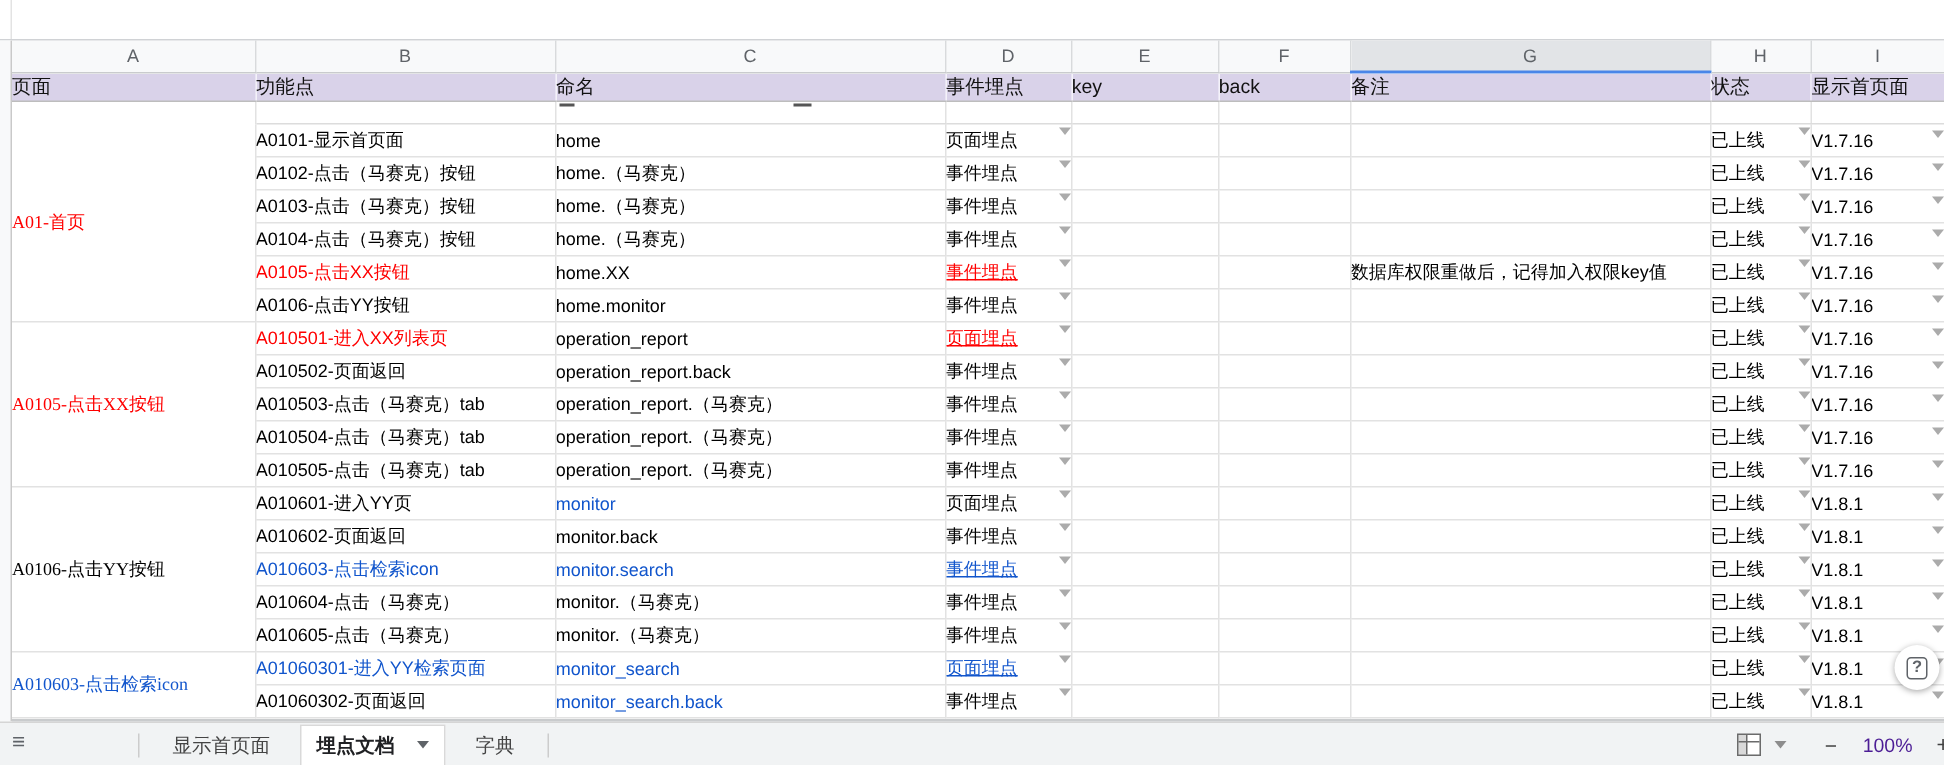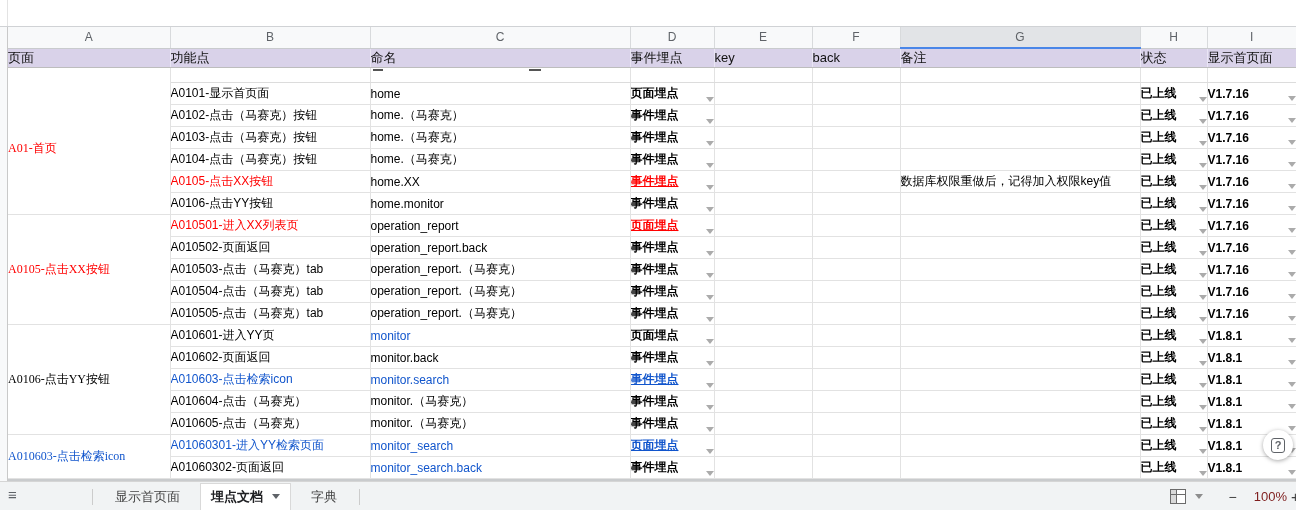--- a/index.html
+++ b/index.html
@@ -30,21 +30,21 @@
 
   td.c{height:22px;font-size:12px;border-right:1px solid #e2e2e2;border-bottom:1px solid #e2e2e2;
        padding:0 4px 0 6px;background:#fff;vertical-align:middle;}
   td.c.last,#grid th.last,td.field.last{border-right:none;}
   td.merged{vertical-align:middle;font-family:Liberation Serif, serif;}
 
   .t-red{color:var(--red);}
   .t-blue{color:var(--blue);}
   .u{text-decoration:underline;}
 
-  .flexcell{display:flex;align-items:flex-end;justify-content:space-between;font-weight:bold;}
+  .flexcell{display:flex;align-items:flex-start;justify-content:space-between;}
   .drop{width:0;height:0;border-left:4px solid transparent;border-right:4px solid transparent;
         border-top:5px solid #ababab;margin-left:4px;flex:none;}
 
   tr.gray-band td{height:3px;background:#c9cbcd;border:none;}
   tr.stub td{height:4px;background:#fff;border-right:1px solid #e2e2e2;border-bottom:none;}
   tr.stub td.last{border-right:none;}
 
   
   #help-btn{position:absolute;right:3px;top:430px;width:30px;height:30px;border-radius:50%;
             background:#fff;box-shadow:0 1px 4px rgba(0,0,0,.35);display:flex;align-items:center;justify-content:center;}
@@ -52,30 +52,30 @@
               font-size:11px;line-height:13px;padding:0 3px;font-weight:700;}
 
   
   #tabbar{position:absolute;left:0;top:481px;width:1296px;height:29px;background:#f1f3f4;
           border-top:1px solid #d5d5d5;display:flex;align-items:center;font-size:13px;color:#3c4043;overflow:hidden;}
   #menu-clip{width:30px;height:29px;position:relative;flex:none;overflow:hidden;}
   #all-sheets{position:absolute;left:8px;top:4px;font-size:15px;color:#5f6368;letter-spacing:-1px;}
   .vdiv{width:1px;height:16px;background:#ccc;flex:none;}
   .tab{padding:0 14px;line-height:29px;color:#444;flex:none;cursor:default;}
   #active-tab{background:#fff;border:1px solid #d9d9d9;height:26px;margin:0 6px;padding:0 10px;
-              display:flex;align-items:center;gap:9px;flex:none;font-weight:700;color:#202124;}
+              display:flex;align-items:center;gap:15px;flex:none;font-weight:700;color:#202124;}
   #active-tab .drop{border-top-color:#5f6368;margin:0;}
   #tb-right{margin-left:auto;display:flex;align-items:center;gap:0;flex:none;}
   #view-toggle{display:flex;align-items:center;gap:5px;margin-right:26px;}
   #vt-icon{width:14px;height:13px;border:1px solid #6b6b6b;position:relative;background:linear-gradient(to right,#d9d9d9 0 5px,#fff 5px);}
   #vt-icon::before{content:"";position:absolute;left:5px;top:0;width:1px;height:13px;background:#6b6b6b;}
   #vt-icon::after{content:"";position:absolute;left:0;top:4px;width:14px;height:1px;background:#6b6b6b;}
   #view-toggle .drop{border-top-color:#8d8d8d;}
   #zoom-out{font-size:14px;color:#424242;margin-right:17px;}
-  #zoom-level{font-size:13px;color:#7f1d1d;margin-right:4px;}
+  #zoom-level{font-size:13px;color:#4c1d95;margin-right:16px;}
   #zoom-in{font-size:15px;color:#424242;width:10px;margin-right:-5px;}
 </style>
 </head>
 <body>
 
 <div id="app">
   <div id="top-strip"></div>
   <div id="gutter"></div>
 
   <table id="grid">

